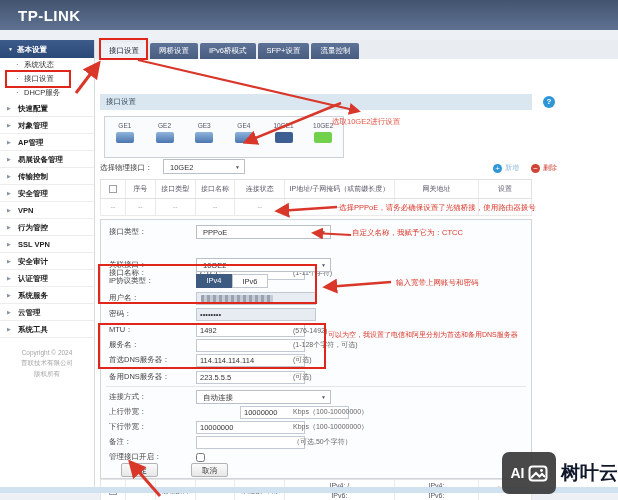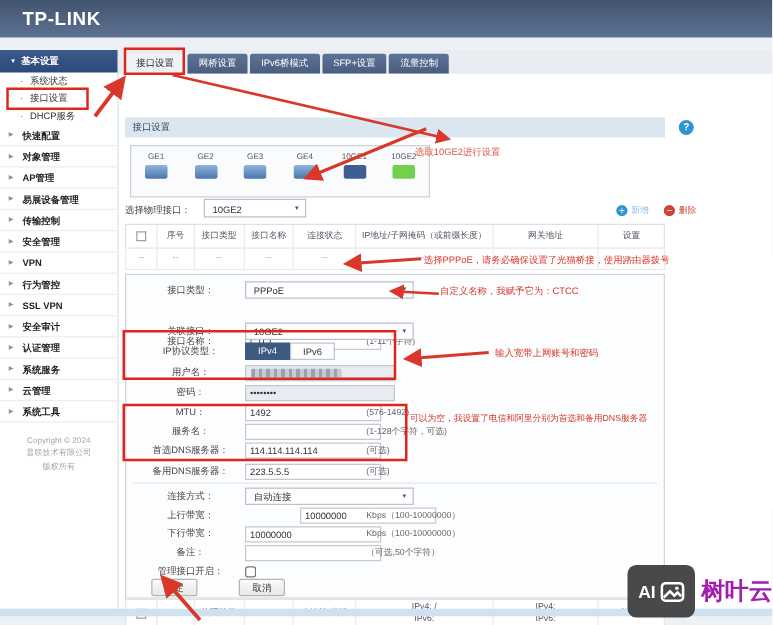--- a/index.html
+++ b/index.html
@@ -59,21 +59,21 @@
   .phrow{top:140px;height:17px;border:1px solid #eaeaea;border-top:none;color:#aaa;}
   .phrow .tcell{color:#aaa;}
   .datarow{top:420px;height:23px;border:1px solid #e4e4e4;}
   .cb{width:8px;height:8px;border:1px solid #9aa1ab;background:#fff;display:inline-block;}
   .link{color:#4a90d9;}
   .pen{font-size:8px;}
 
   
   .fpanel{position:absolute;left:5px;top:160px;width:432px;height:260px;border:1px solid #cfd5db;background:#fcfdfe;}
   .frow{position:absolute;left:8px;width:420px;height:14px;display:flex;align-items:center;}
-  .flabel{width:87px;font-size:7.5px;color:#444;text-align:center;}
+  .flabel{width:87px;font-size:7.5px;color:#444;}
   .fin{height:13px;border:1px solid #c2c9d2;background:#fff;font-size:7.5px;color:#333;padding:0 3px;font-family:inherit;}
   .w85{width:109px;}.w120{width:120px;}
   .masked{width:120px;height:13px;border:1px solid #c2c9d2;background:#e7ebf2;display:flex;align-items:center;}
   .maskbar{width:72px;height:7px;margin-left:4px;border-radius:1px;background:repeating-linear-gradient(90deg,#99a3b0 0 3px,#c4cbd4 3px 6px);}
   .fsel{width:135px;height:14px;}
   .fhint{position:absolute;left:184px;font-size:7px;color:#666;white-space:nowrap;}
   .tgl{display:flex;}
   .tglopt{width:36px;height:14px;line-height:14px;text-align:center;font-size:7.5px;}
   .tglopt.on{background:#3d5a80;color:#fff;}
   .tglopt.off{background:#fff;color:#333;border:1px solid #c0c6cf;}
@@ -86,21 +86,21 @@
   .bstrip{position:absolute;left:0;top:487px;width:618px;height:6px;background:#d0e2f0;}
 
   
   .ovl{position:absolute;left:0;top:0;width:618px;height:500px;pointer-events:none;z-index:60;}
   .anno{position:absolute;font-size:7.5px;color:#d8372a;white-space:nowrap;z-index:55;}
 
   
   .wm{position:absolute;left:502px;top:452px;display:flex;align-items:center;gap:5px;z-index:50;}
   .wmbox{width:54px;height:42px;background:rgba(58,58,58,.92);border-radius:7px;display:flex;align-items:center;justify-content:center;gap:3px;}
   .wmai{color:#fff;font-weight:800;font-size:14px;}
-  .wmbrand{font-size:19px;font-weight:700;color:#a21caf;}
+  .wmbrand{font-size:19px;font-weight:700;color:#0f172a;}
 </style>
 </head>
 <body>
 
 <div id="app">
 
   <div class="hdr">
     <div class="logo">TP-LINK</div>
   </div>
 

